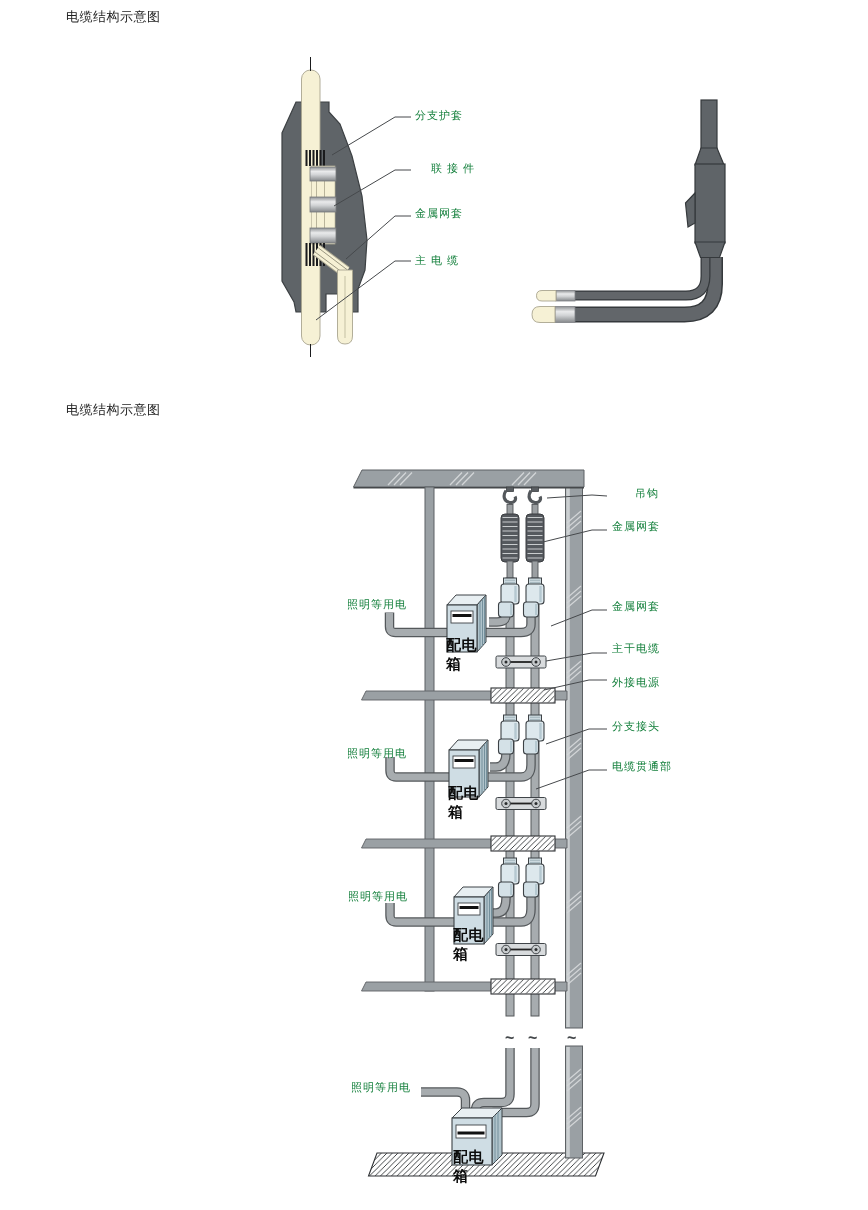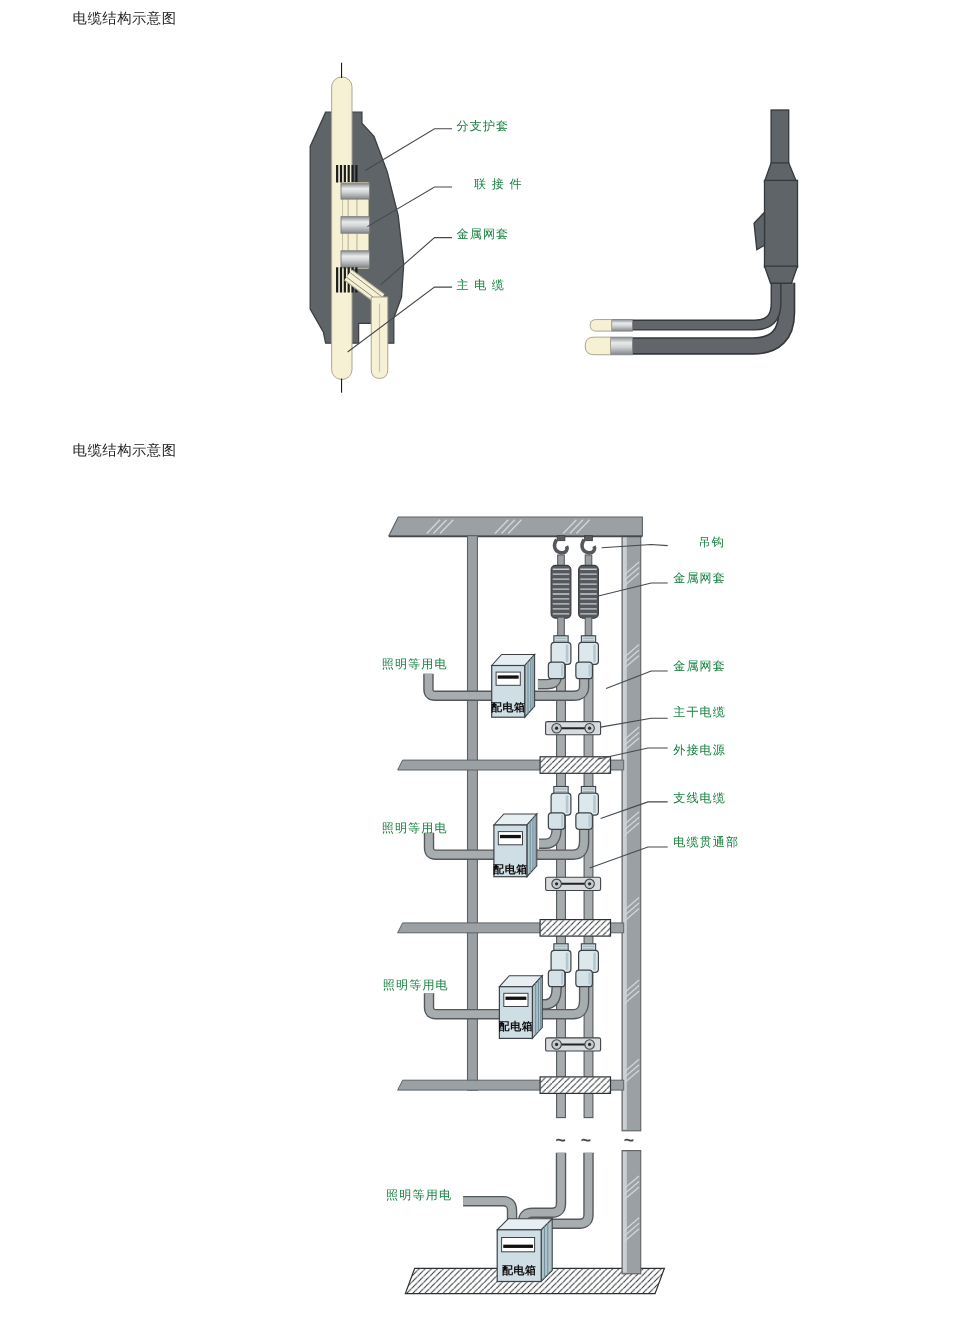--- a/index.html
+++ b/index.html
@@ -1,21 +1,21 @@
 <!DOCTYPE html>
 <html><head>
 <meta charset="utf-8">
 <style>
   html,body{margin:0;padding:0;background:#fff;}
   .page{position:relative;width:797px;height:1210px;background:#ffffff;overflow:hidden;
         font-family:"Liberation Sans","DejaVu Sans",sans-serif;margin-left:44px;}
   .page svg{position:absolute;left:0;top:0;}
   .lbl{position:absolute;font-size:11px;line-height:1.2;color:#15803d;letter-spacing:1px;white-space:pre;}
   .title{position:absolute;font-size:13px;color:#222;letter-spacing:.5px;white-space:pre;}
-  .boxlbl{position:absolute;font-size:10px;font-weight:bold;color:#0c0c0c;text-align:center;letter-spacing:.5px;font-family:Liberation Mono, monospace;}
+  .boxlbl{position:absolute;font-size:15px;font-weight:bold;color:#0c0c0c;letter-spacing:.5px;font-family:Liberation Mono, monospace;}
   .brk{position:absolute;font-size:16px;font-weight:bold;color:#43474a;line-height:1;}
 </style>
 </head>
 <body>
 
 <div class="page">
 
 <svg width="868" height="1210" viewBox="0 0 868 1210">
   <defs>
     <linearGradient id="silver" x1="0" y1="0" x2="0" y2="1">
@@ -232,21 +232,21 @@
 <span class="lbl" style="left:387px;top:162px">联 接 件</span>
 <span class="lbl" style="left:371px;top:207px">金属网套</span>
 <span class="lbl" style="left:371px;top:254px">主 电 缆</span>
 
 <span class="title" style="left:22px;top:401px">电缆结构示意图</span>
 <span class="lbl" style="left:591px;top:487px">吊钩</span>
 <span class="lbl" style="left:568px;top:520px">金属网套</span>
 <span class="lbl" style="left:568px;top:600px">金属网套</span>
 <span class="lbl" style="left:568px;top:642px">主干电缆</span>
 <span class="lbl" style="left:568px;top:676px">外接电源</span>
-<span class="lbl" style="left:568px;top:720px">支线电缆</span>
+<span class="lbl" style="left:568px;top:720px">分支接头</span>
 <span class="lbl" style="left:568px;top:760px">电缆贯通部</span>
 
 <span class="lbl" style="left:303px;top:598px">照明等用电</span>
 <span class="lbl" style="left:303px;top:747px">照明等用电</span>
 <span class="lbl" style="left:304px;top:890px">照明等用电</span>
 <span class="lbl" style="left:307px;top:1081px">照明等用电</span>
 
 <span class="boxlbl" style="left:402px;top:636px;width:32px">配电箱</span>
 <span class="boxlbl" style="left:404px;top:784px;width:32px">配电箱</span>
 <span class="boxlbl" style="left:409px;top:926px;width:32px">配电箱</span>

